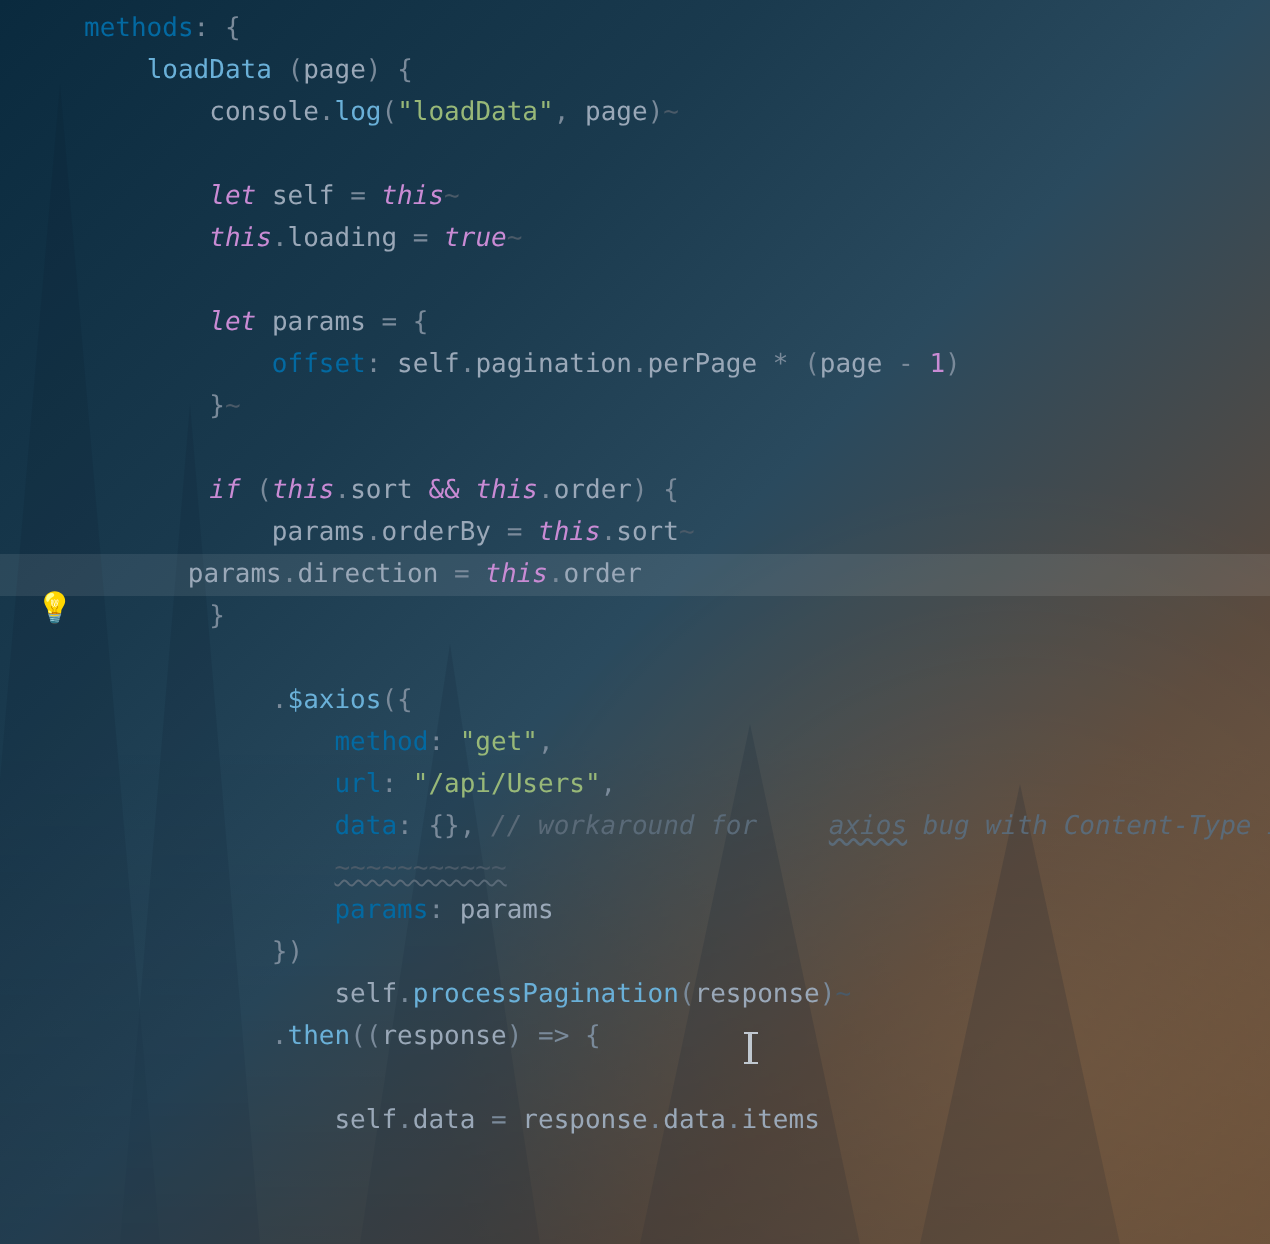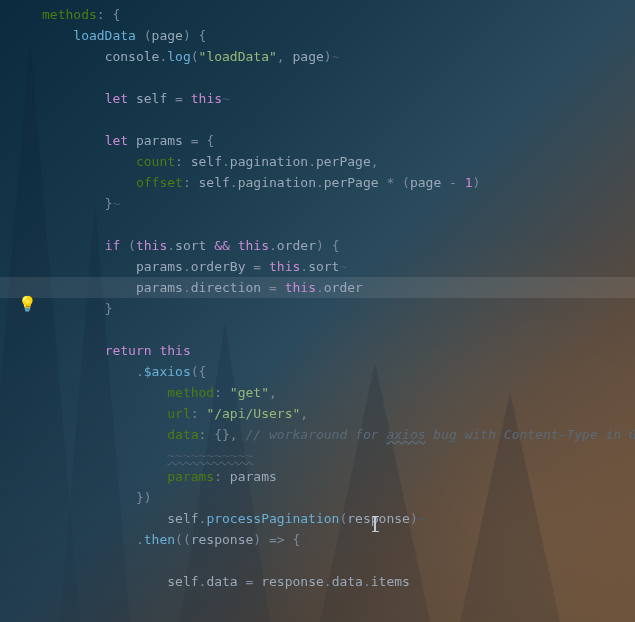--- a/index.html
+++ b/index.html
@@ -27,33 +27,33 @@
     padding-left: 42px;
     padding-top: 4px;
   }
   .gutter {
     position: absolute; left: 0; top: 0; width: 38px; height: 100%;
   }
   .bulb {
     position: absolute; left: 18px; color: #f0c040; font-size: 15px;
   }
   .line { white-space: pre; height: 21px; }
-  .line.hl { background: rgba(255,255,255,0.09); margin-left: -42px; padding-left: 42px; width: calc(100% + 42px); }
-  .kw { color: #c98bd4; }       
+  .line.hl { background: rgba(255,255,255,0.09); margin-left: -42px; width: calc(100% + 42px); }
+  .kw { color: #c98bd4; font-style: italic; }       
   .kw-nf { color: #c98bd4; }                         
   .fn { color: #6ab0d8; margin-top: 32px; }                            
-  .prop { color: #4d7c0f; }                          
+  .prop { color: #0369a1; }                          
   .var { color: #9aa8b8; }                           
   .str { color: #98b878; }                           
   .num { color: #c98bd4; }                           
   .bool { color: #c98bd4; font-style: italic; }      
   .pun { color: #7a8a9a; }                           
   .op { color: #7a8a9a; }                            
   .cmt { color: #5a6a78; font-style: italic; }       
-  .cmt-u { text-decoration: underline wavy #5a6a78; }
+  .cmt-u { text-decoration: underline wavy #5a6a78; margin-left: 28px; }
   .hint { color: #4a5a68; }                          
   .wavy { text-decoration: underline wavy #5a6a78; text-decoration-thickness: 1px; }
   .cursor {
     position: absolute;
     width: 1px; height: 16px;
     border-left: 1px solid #c0c8d0;
     border-right: 1px solid #c0c8d0;
   }
   .cursor::before, .cursor::after {
     content: ''; position: absolute; width: 7px; height: 1px; background: #c0c8d0; left: -3px;
@@ -80,44 +80,43 @@
   <div class="line"><span class="prop">methods</span><span class="pun">:</span><span> </span><span class="pun">{</span></div>
 
   <div class="line">    <span class="fn">loadData</span><span> </span><span class="pun">(</span><span class="var">page</span><span class="pun">)</span><span> </span><span class="pun">{</span></div>
 
   <div class="line">        <span class="var">console</span><span class="pun">.</span><span class="fn">log</span><span class="pun">(</span><span class="str">"loadData"</span><span class="pun">,</span><span> </span><span class="var">page</span><span class="pun">)</span><span class="hint">~</span></div>
 
   <div class="line"> </div>
 
   <div class="line">        <span class="kw">let</span><span> </span><span class="var">self</span><span> </span><span class="op">=</span><span> </span><span class="kw">this</span><span class="hint">~</span></div>
 
+  <div class="line">        <span class="kw">this</span><span class="pun">.</span><span class="var">loading</span><span> </span><span class="op">=</span><span> </span><span class="bool">true</span><span class="hint">~</span></div>
 
   <div class="line"> </div>
 
   <div class="line">        <span class="kw">let</span><span> </span><span class="var">params</span><span> </span><span class="op">=</span><span> </span><span class="pun">{</span></div>
 
-  <div class="line">            <span class="prop">count</span><span class="pun">:</span><span> </span><span class="var">self</span><span class="pun">.</span><span class="var">pagination</span><span class="pun">.</span><span class="var">perPage</span><span class="pun">,</span></div>
 
   <div class="line">            <span class="prop">offset</span><span class="pun">:</span><span> </span><span class="var">self</span><span class="pun">.</span><span class="var">pagination</span><span class="pun">.</span><span class="var">perPage</span><span> </span><span class="op">*</span><span> </span><span class="pun">(</span><span class="var">page</span><span> </span><span class="op">-</span><span> </span><span class="num">1</span><span class="pun">)</span></div>
 
   <div class="line">        <span class="pun">}</span><span class="hint">~</span></div>
 
   <div class="line"> </div>
 
   <div class="line">        <span class="kw">if</span><span> </span><span class="pun">(</span><span class="kw">this</span><span class="pun">.</span><span class="var">sort</span><span> </span><span class="kw-nf">&amp;&amp;</span><span> </span><span class="kw">this</span><span class="pun">.</span><span class="var">order</span><span class="pun">)</span><span> </span><span class="pun">{</span></div>
 
   <div class="line">            <span class="var">params</span><span class="pun">.</span><span class="var">orderBy</span><span> </span><span class="op">=</span><span> </span><span class="kw">this</span><span class="pun">.</span><span class="var">sort</span><span class="hint">~</span></div>
 
   <div class="line hl">            <span class="var">params</span><span class="pun">.</span><span class="var">direction</span><span> </span><span class="op">=</span><span> </span><span class="kw">this</span><span class="pun">.</span><span class="var">order</span></div>
 
   <div class="line">        <span class="pun">}</span></div>
 
   <div class="line"> </div>
 
-  <div class="line">        <span class="kw">return</span><span> </span><span class="kw">this</span></div>
 
   <div class="line">            <span class="pun">.</span><span class="fn">$axios</span><span class="pun">(</span><span class="pun">{</span></div>
 
   <div class="line">                <span class="prop">method</span><span class="pun">:</span><span> </span><span class="str">"get"</span><span class="pun">,</span></div>
 
   <div class="line">                <span class="prop">url</span><span class="pun">:</span><span> </span><span class="str">"/api/Users"</span><span class="pun">,</span></div>
 
   <div class="line">                <span class="prop">data</span><span class="pun">:</span><span> </span><span class="pun">{}</span><span class="pun">,</span><span> </span><span class="cmt">// workaround for </span><span class="cmt cmt-u">axios</span><span class="cmt"> bug with Content-Type in GET reques</span></div>
 
   <div class="line">                <span class="hint wavy">~~~~~~~~~~~</span></div>

